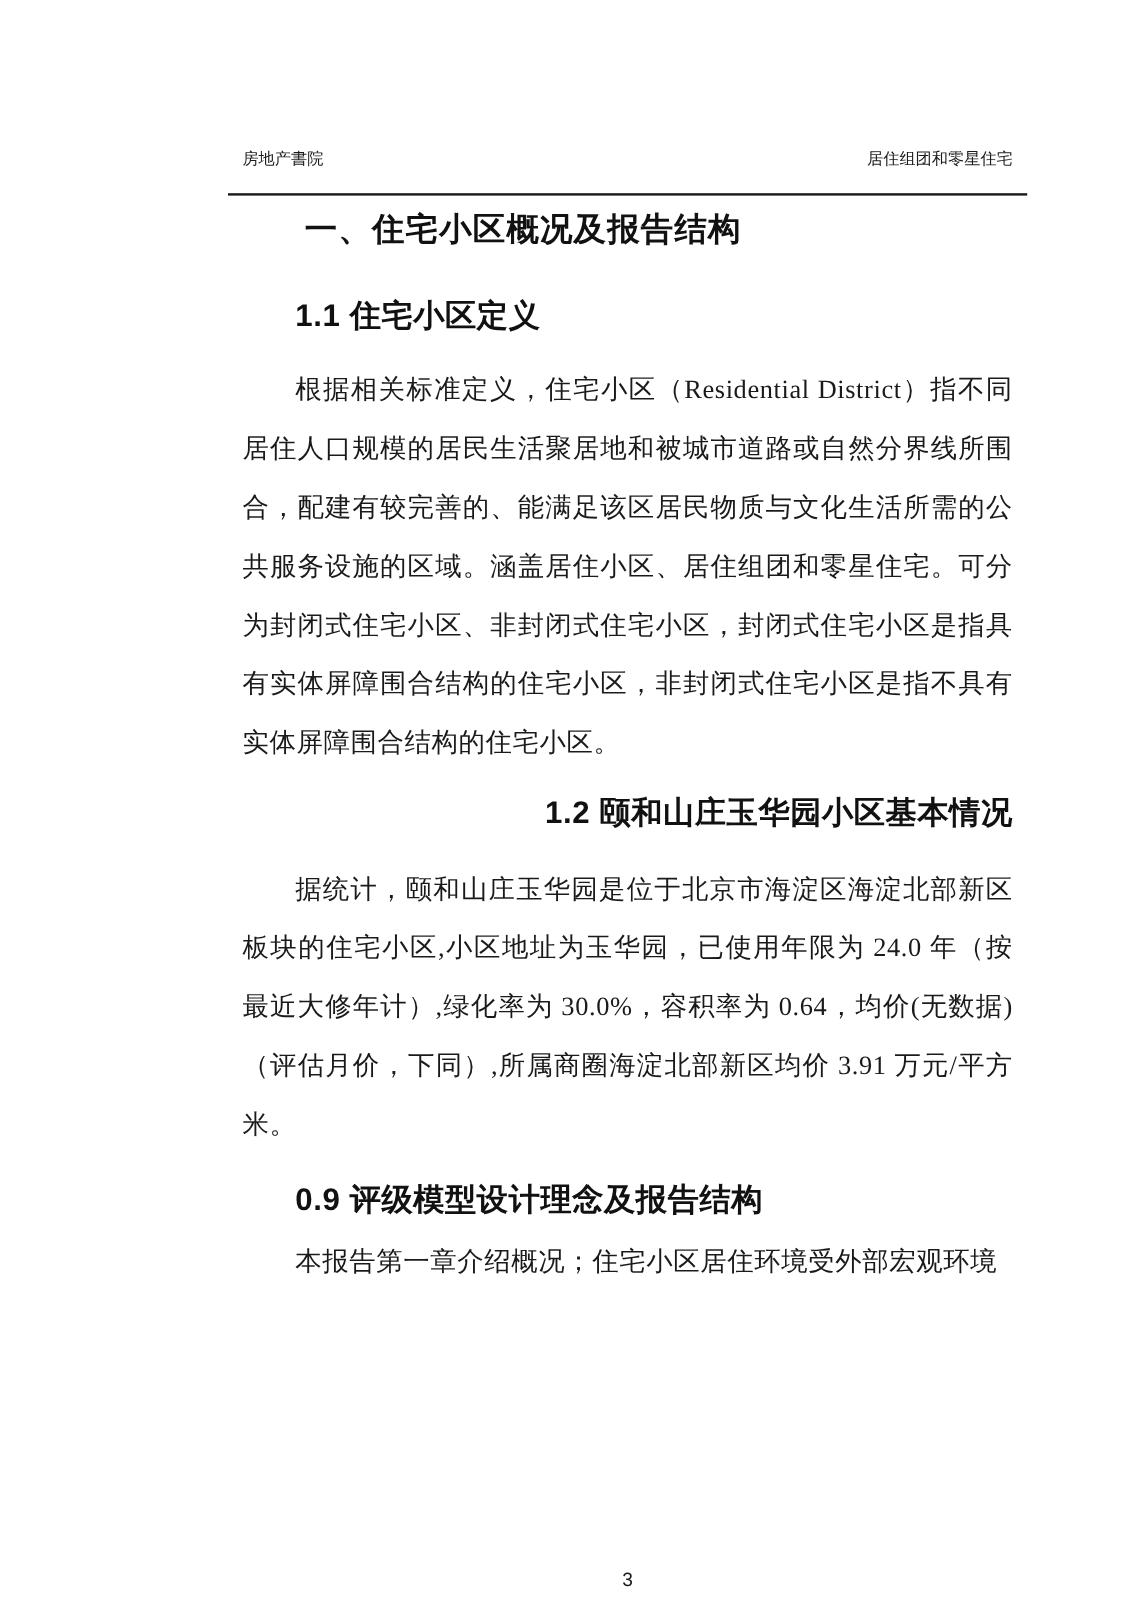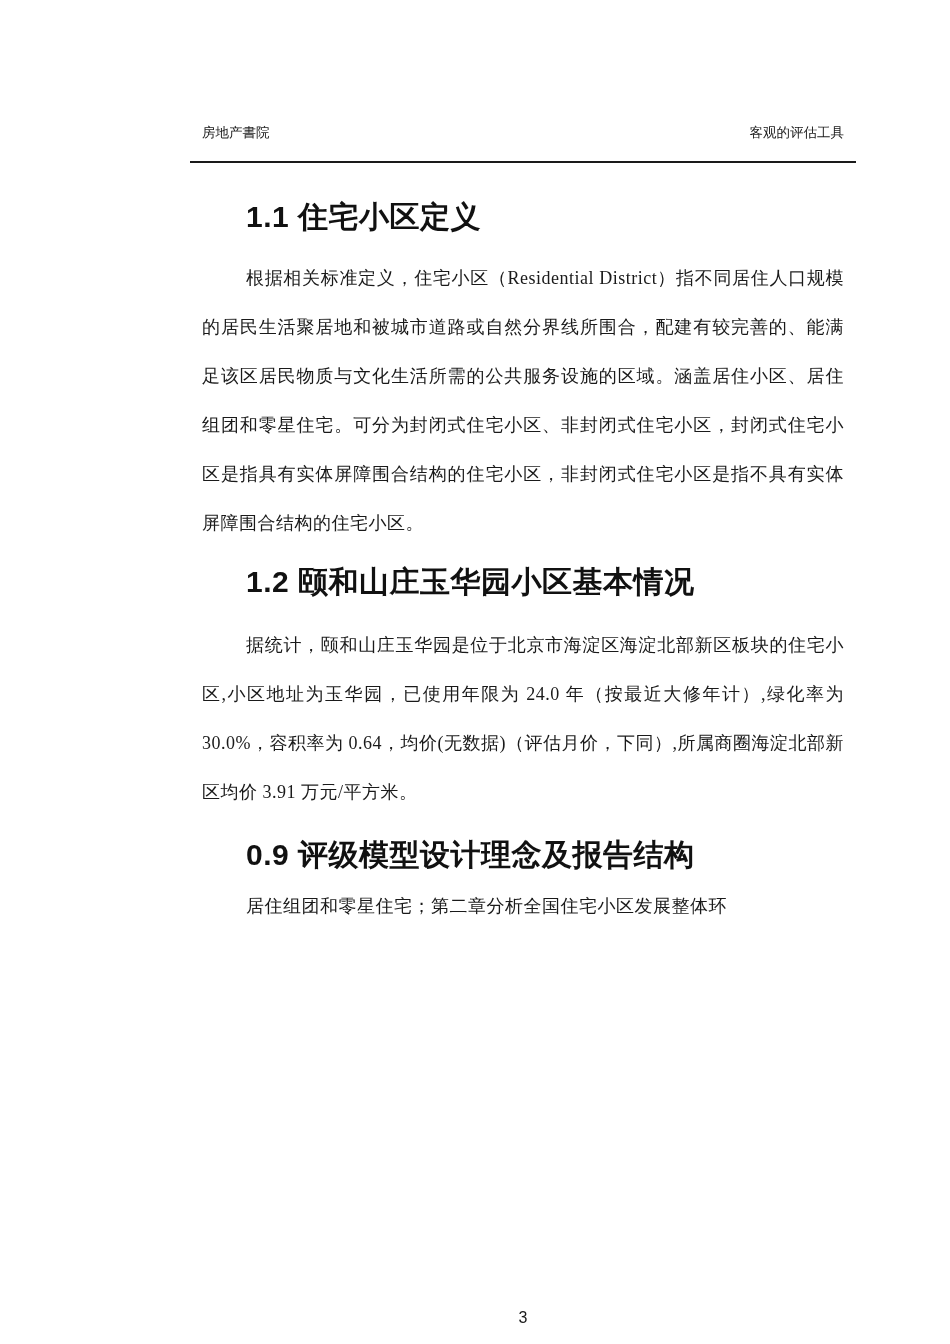--- a/index.html
+++ b/index.html
@@ -48,34 +48,34 @@
     font-size: 27px;
     line-height: 34px;
     padding-left: 52px;
     letter-spacing: 1px;
     color: #111111;
   }
 
   .section-heading {
     font-family: "Liberation Sans", "DejaVu Sans", sans-serif;
     font-weight: 700;
-    font-size: 30px;
+    font-size: 26px;
     line-height: 30px;
     padding-left: 44px;
     letter-spacing: 0.5px;
     color: #111111;
   }
 
   .heading-1 { margin-top: 40px; }
-  .heading-2 { margin-top: 19px; }
+  .heading-2 { margin-top: 19px; text-align: right; }
   .heading-3 { margin-top: 23px; }
 
   .body-para {
     font-family: "Liberation Serif", "DejaVu Serif", serif;
-    font-size: 18px;
+    font-size: 22px;
     line-height: 49px;
     text-align: justify;
     text-justify: inter-ideograph;
     text-align-last: left;
     text-indent: 44px;
     color: #1a1a1a;
     letter-spacing: 0.5px;
   }
 
   .para-1 { margin-top: 22px; }
@@ -96,36 +96,37 @@
     color: #1a1a1a;
   }
 </style>
 </head>
 <body>
 
 <div class="page">
 
   <div class="running-header">
     <span>房地产書院</span>
-    <span>客观的评估工具</span>
+    <span>居住组团和零星住宅</span>
   </div>
 
   <div class="content">
 
+    <div class="doc-title">一、住宅小区概况及报告结构</div>
 
     <div class="section-heading heading-1">1.1 住宅小区定义</div>
 
     <p class="body-para para-1">根据相关标准定义，住宅小区（Residential District）指不同居住人口规模的居民生活聚居地和被城市道路或自然分界线所围合，配建有较完善的、能满足该区居民物质与文化生活所需的公共服务设施的区域。涵盖居住小区、居住组团和零星住宅。可分为封闭式住宅小区、非封闭式住宅小区，封闭式住宅小区是指具有实体屏障围合结构的住宅小区，非封闭式住宅小区是指不具有实体屏障围合结构的住宅小区。</p>
 
     <div class="section-heading heading-2">1.2 颐和山庄玉华园小区基本情况</div>
 
     <p class="body-para para-2">据统计，颐和山庄玉华园是位于北京市海淀区海淀北部新区板块的住宅小区,小区地址为玉华园，已使用年限为 24.0 年（按最近大修年计）,绿化率为 30.0%，容积率为 0.64，均价(无数据)（评估月价，下同）,所属商圈海淀北部新区均价 3.91 万元/平方米。</p>
 
     <div class="section-heading heading-3">0.9 评级模型设计理念及报告结构</div>
 
 
-    <p class="body-para para-4">居住组团和零星住宅；第二章分析全国住宅小区发展整体环</p>
+    <p class="body-para para-4">本报告第一章介绍概况；住宅小区居住环境受外部宏观环境</p>
 
   </div>
 
   <div class="page-number">3</div>
 
 </div>
 
 </body></html>

